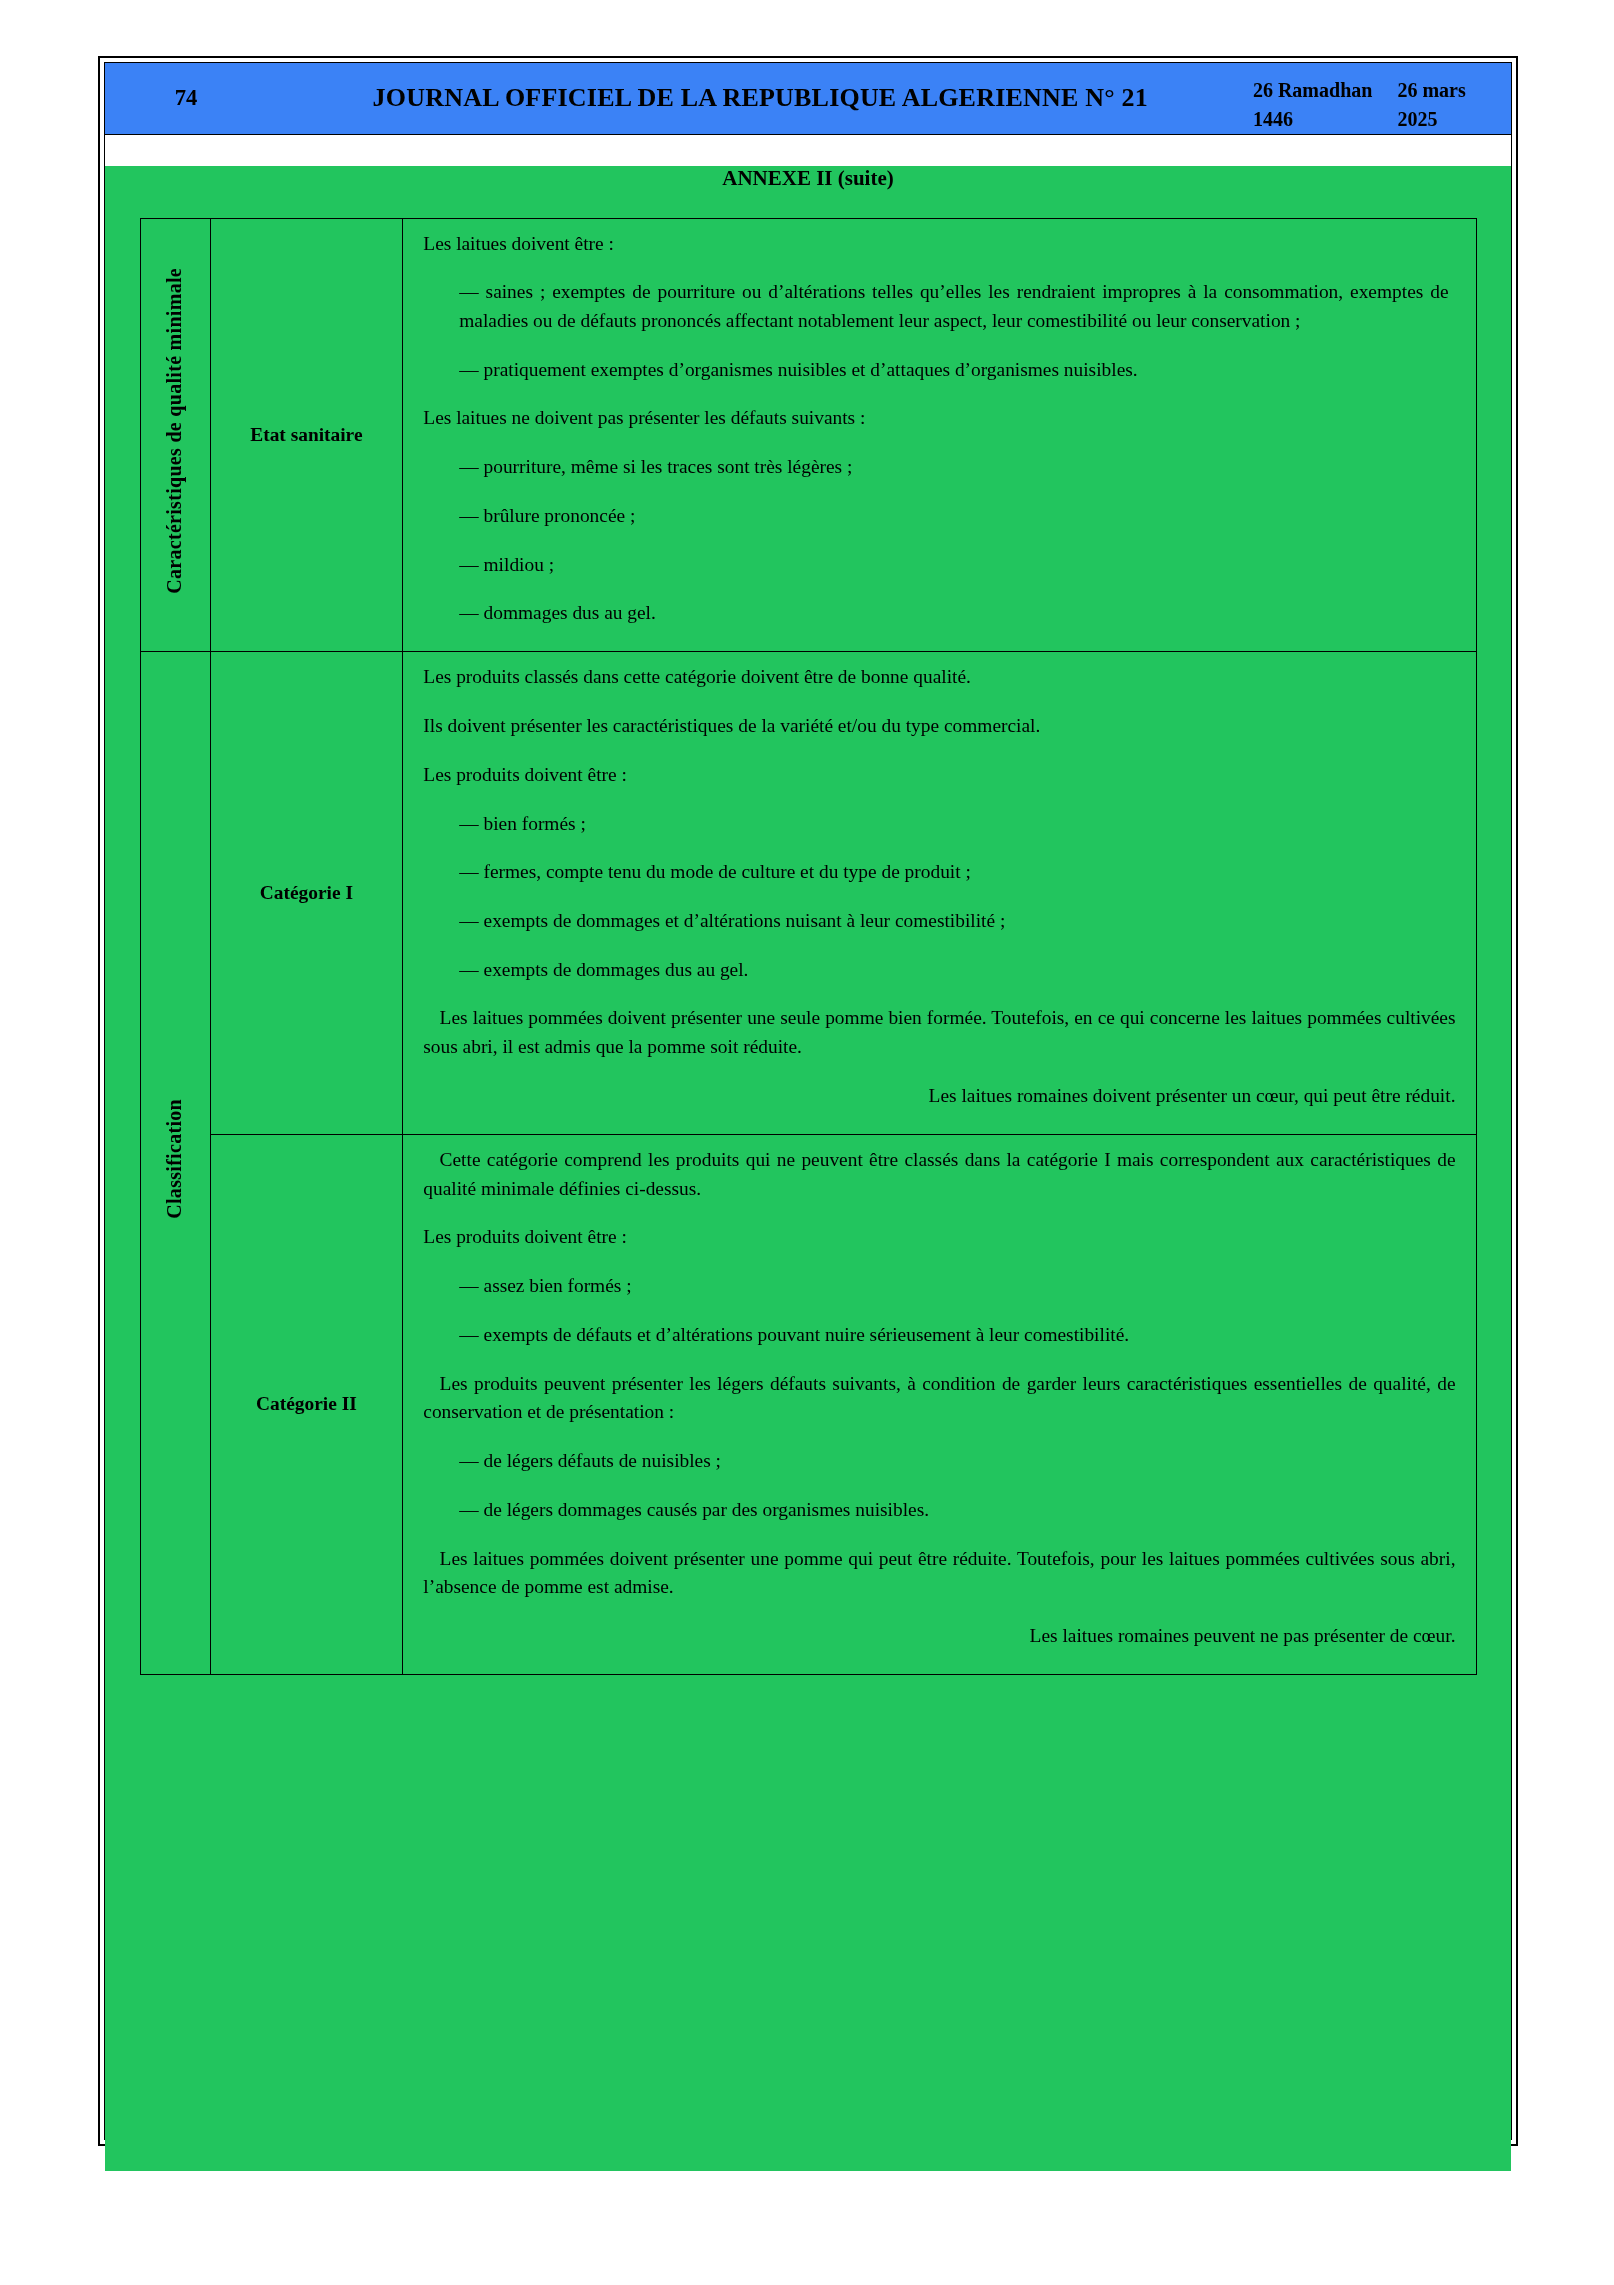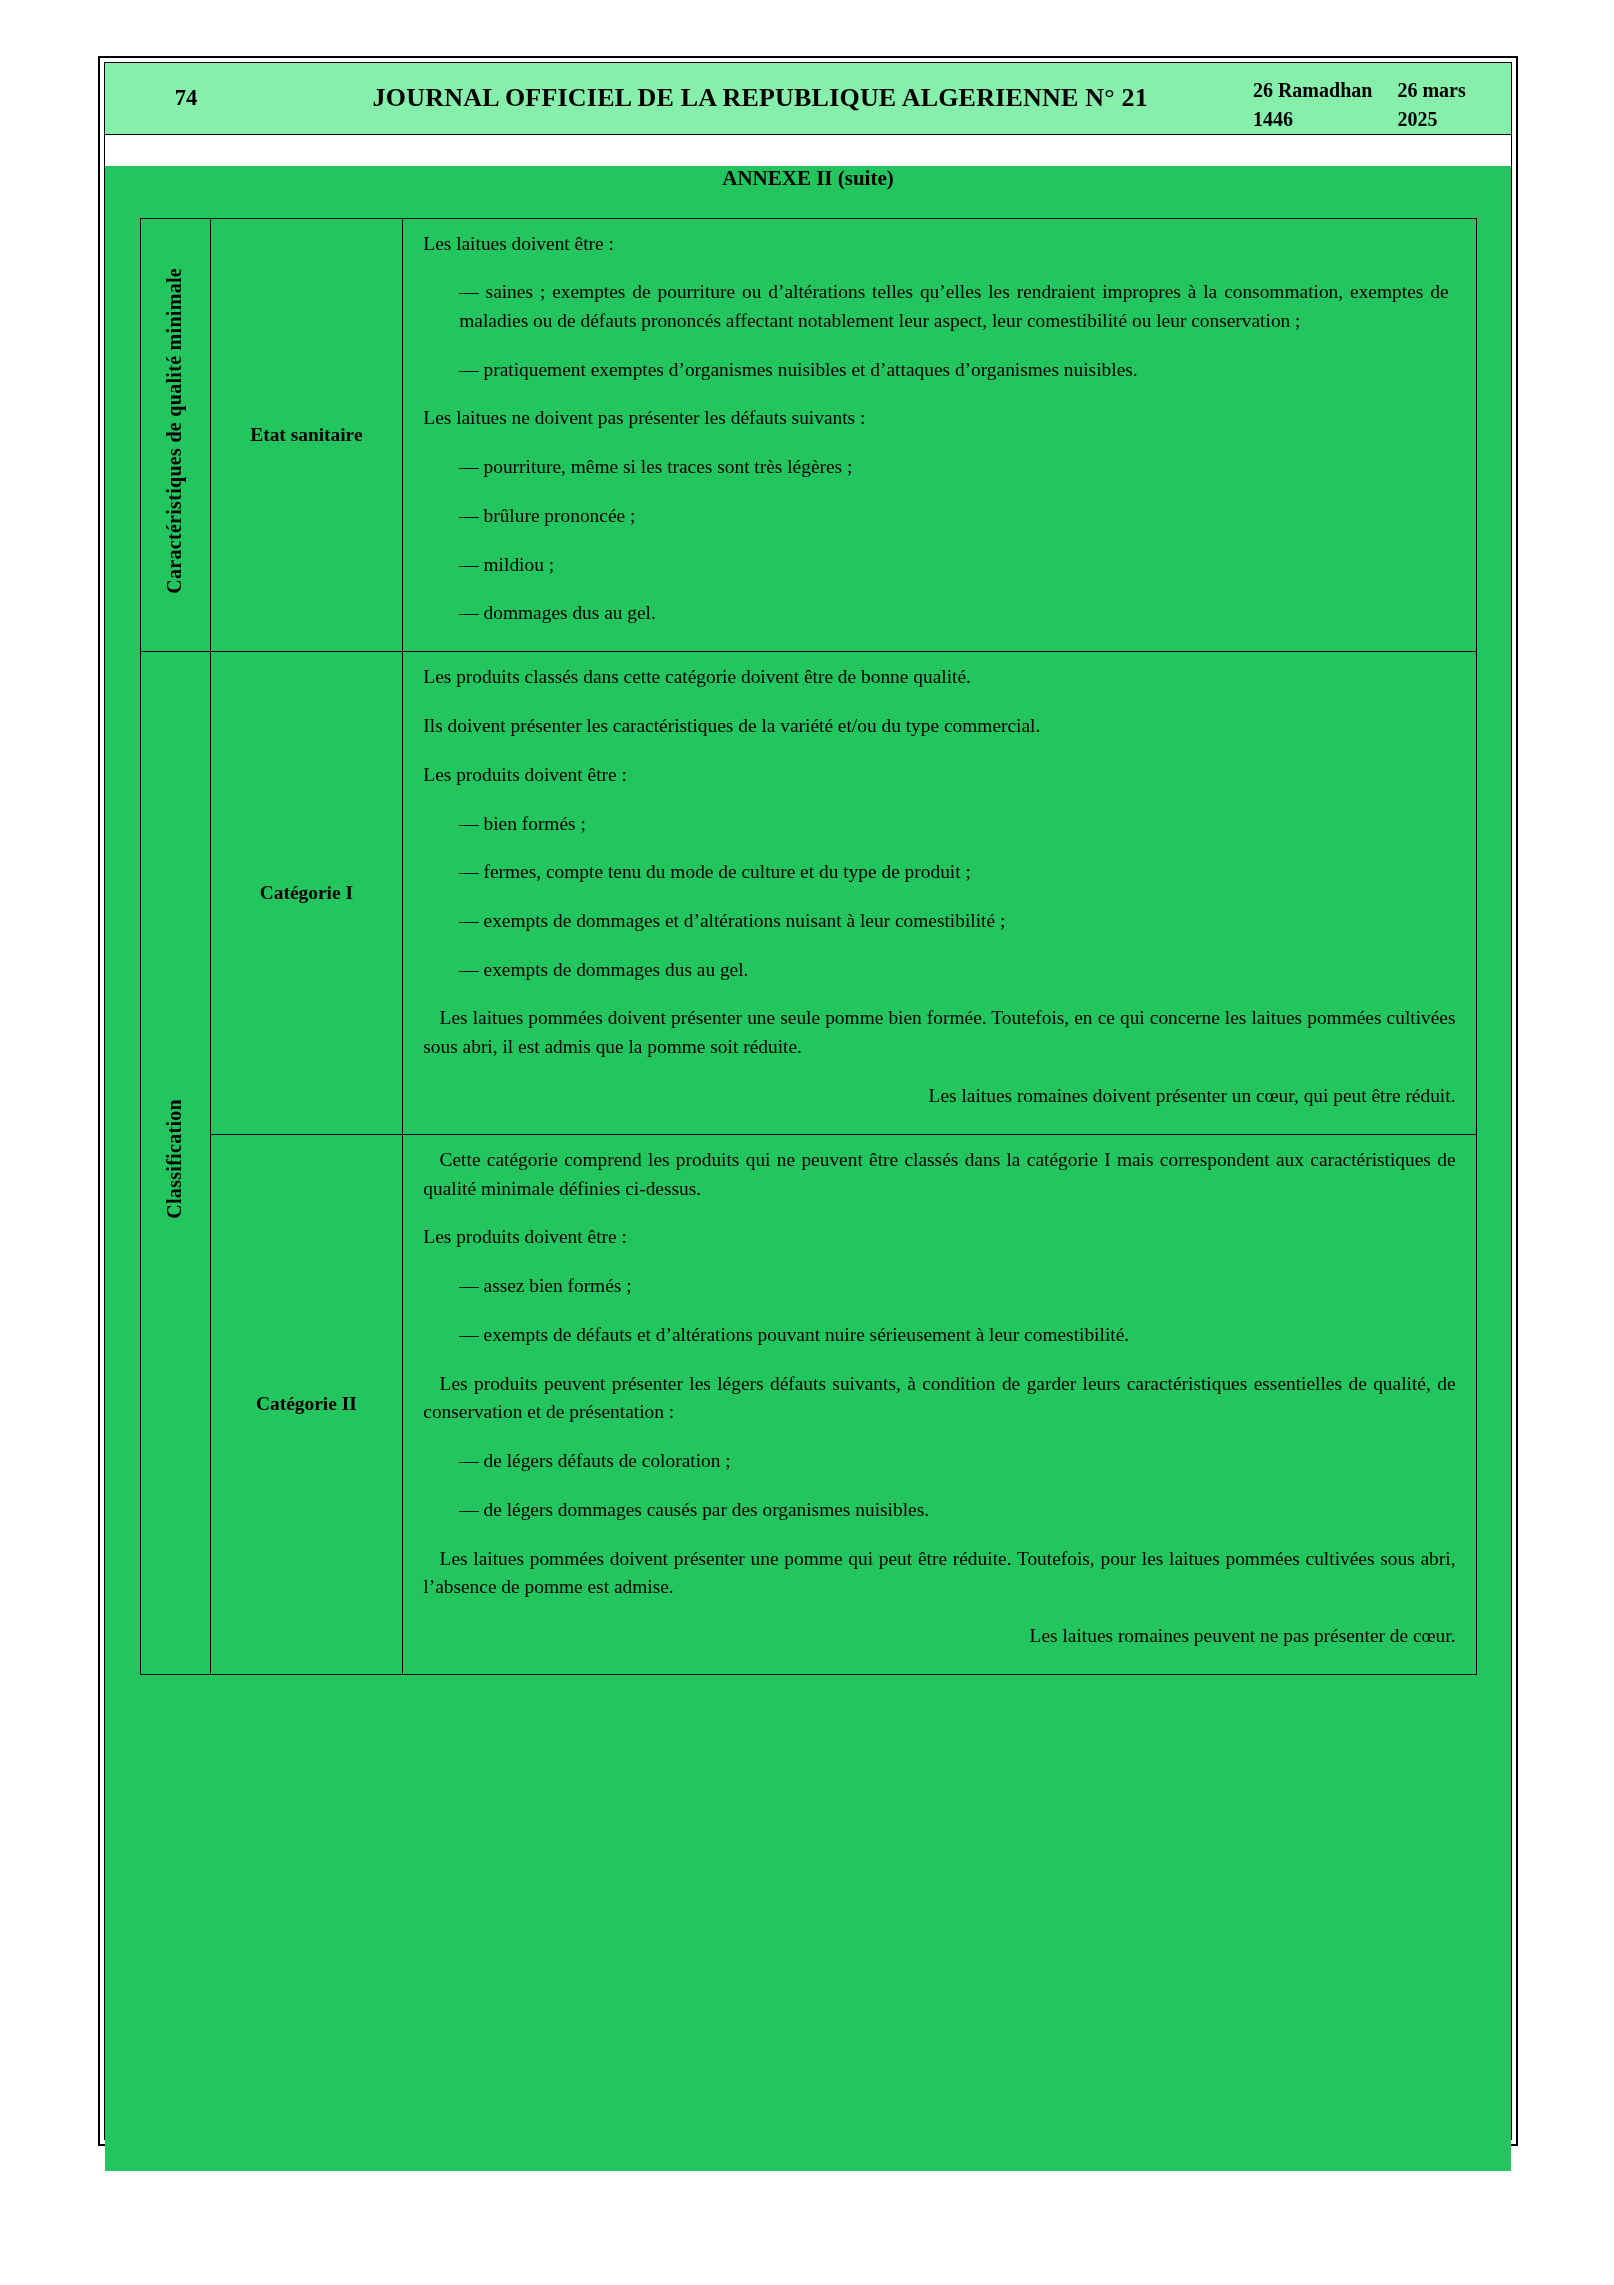--- a/index.html
+++ b/index.html
@@ -37,21 +37,21 @@
     border: 0.9px solid #000;
     box-sizing: border-box;
     padding: 0;
   }
   
   .header-band {
     display: flex;
     align-items: stretch;
     height: 71px;
     border-bottom: 0.9px solid #000;
-    background: #86efac;
+    background: #3b82f6;
   }
   .hdr-page-no {
     width: 163px;
     display: flex;
     align-items: center;
     justify-content: center;
     font-weight: bold;
     font-size: 22.6px;
   }
   .hdr-title {
@@ -195,21 +195,21 @@
             </tr>
 
             <tr>
               <td class="label-cell">Catégorie II</td>
               <td class="content-cell">
                 <p class="p just">Cette catégorie comprend les produits qui ne peuvent être classés dans la catégorie I mais correspondent aux caractéristiques de qualité minimale définies ci-dessus.</p>
                 <p class="p">Les produits doivent être :</p>
                 <p class="dash">— assez bien formés ;</p>
                 <p class="dash">— exempts de défauts et d’altérations pouvant nuire sérieusement à leur comestibilité.</p>
                 <p class="p just">Les produits peuvent présenter les légers défauts suivants, à condition de garder leurs caractéristiques essentielles de qualité, de conservation et de présentation :</p>
-                <p class="dash">— de légers défauts de coloration ;</p>
+                <p class="dash">— de légers défauts de nuisibles ;</p>
                 <p class="dash">— de légers dommages causés par des organismes nuisibles.</p>
                 <p class="p just">Les laitues pommées doivent présenter une pomme qui peut être réduite. Toutefois, pour les laitues pommées cultivées sous abri, l’absence de pomme est admise.</p>
                 <p class="p">Les laitues romaines peuvent ne pas présenter de cœur.</p>
               </td>
             </tr>
           </tbody>
         </table>
       </div>
 
     </div>

